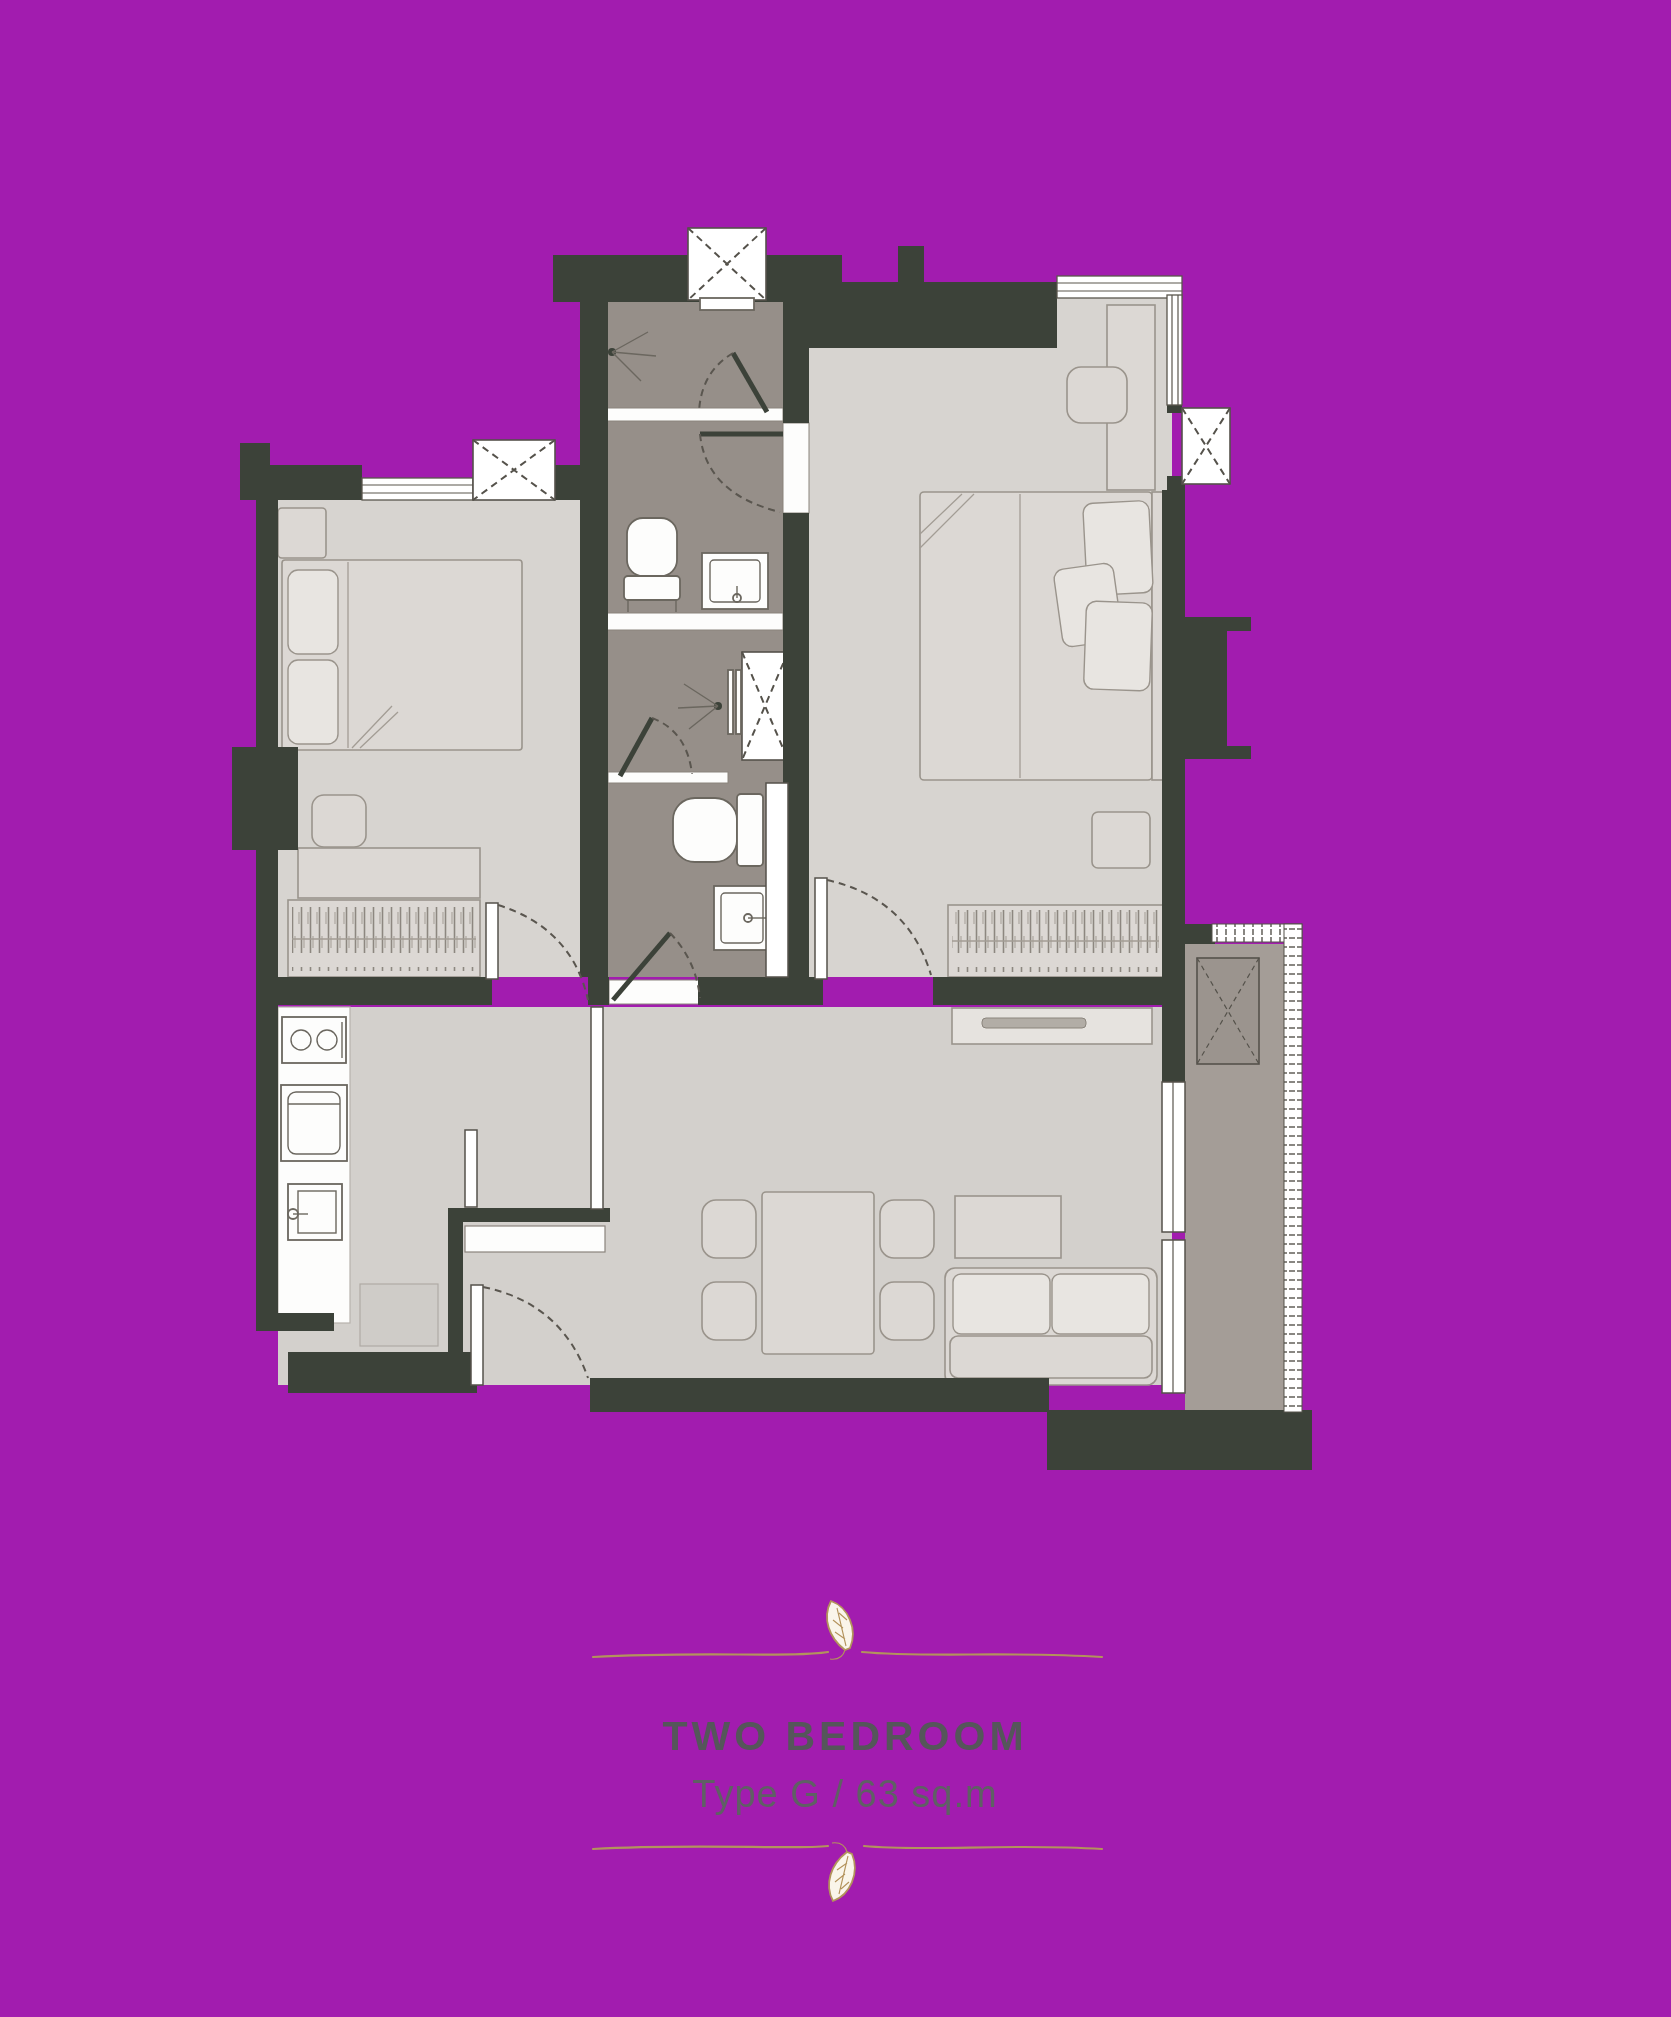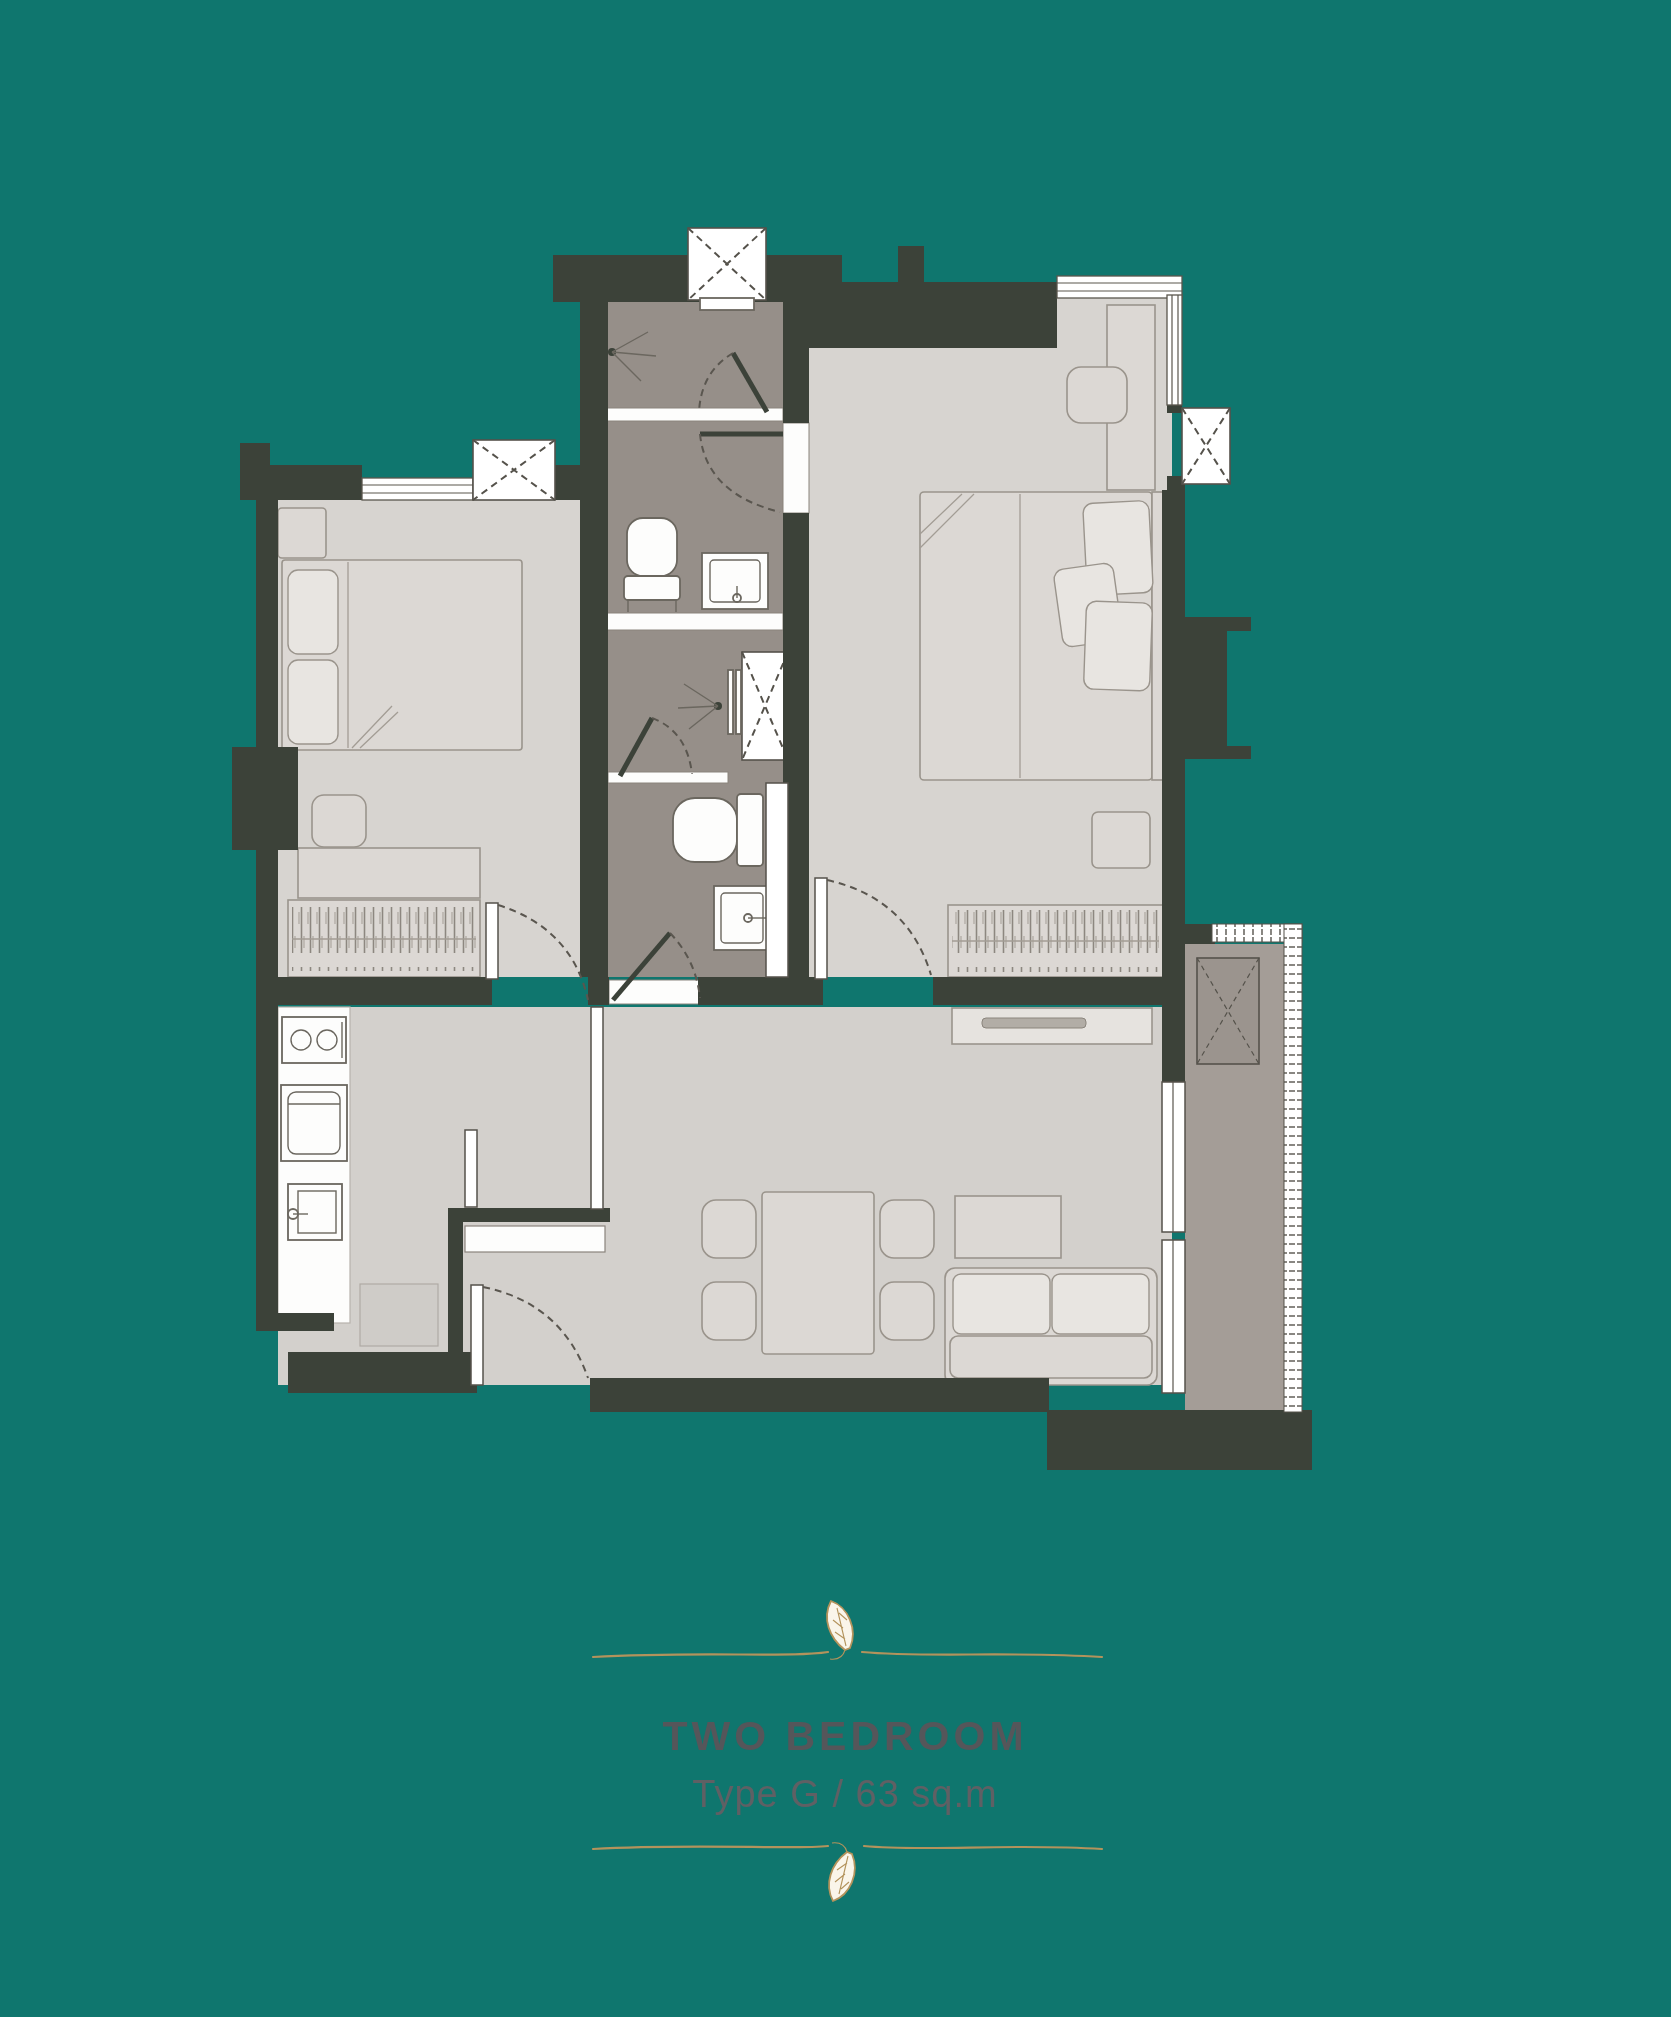--- a/index.html
+++ b/index.html
@@ -1,16 +1,16 @@
 <!DOCTYPE html>
 <html><head>
 <meta charset="utf-8">
 <style>
   html,body{margin:0;padding:0;background:#ffffff;}
-  .page{width:1671px;height:2017px;position:relative;background:#0f766e;overflow:hidden;
+  .page{width:1671px;height:2017px;position:relative;background:#a21caf;overflow:hidden;
         font-family:"Liberation Sans", sans-serif;}
   svg{display:block;}
 
   
   .wallseg{stroke:none;}
   .floor{stroke:none;}
   .furn{stroke:#9a948c;stroke-width:1.6;}
   .furnln{fill:none;stroke:#a39d95;stroke-width:1.3;}
   .fix{stroke:#6b675f;stroke-width:1.8;}
   .fixln{fill:none;stroke:#6b675f;stroke-width:1.4;}

